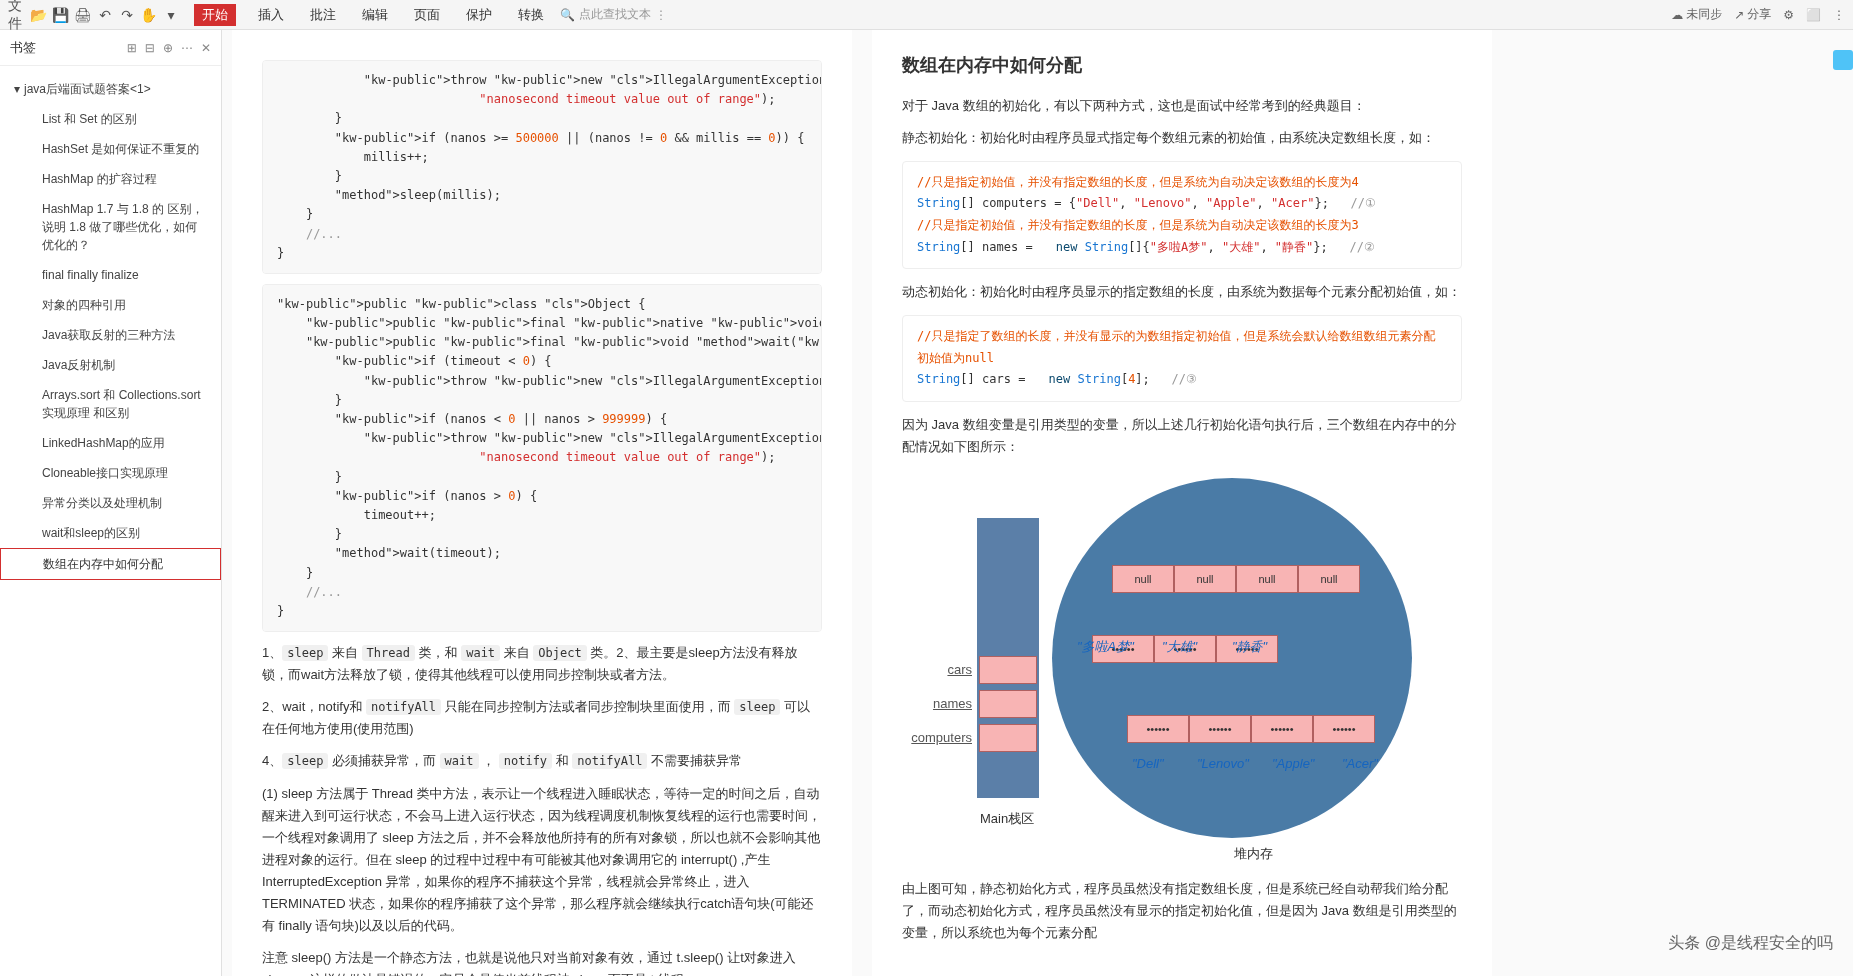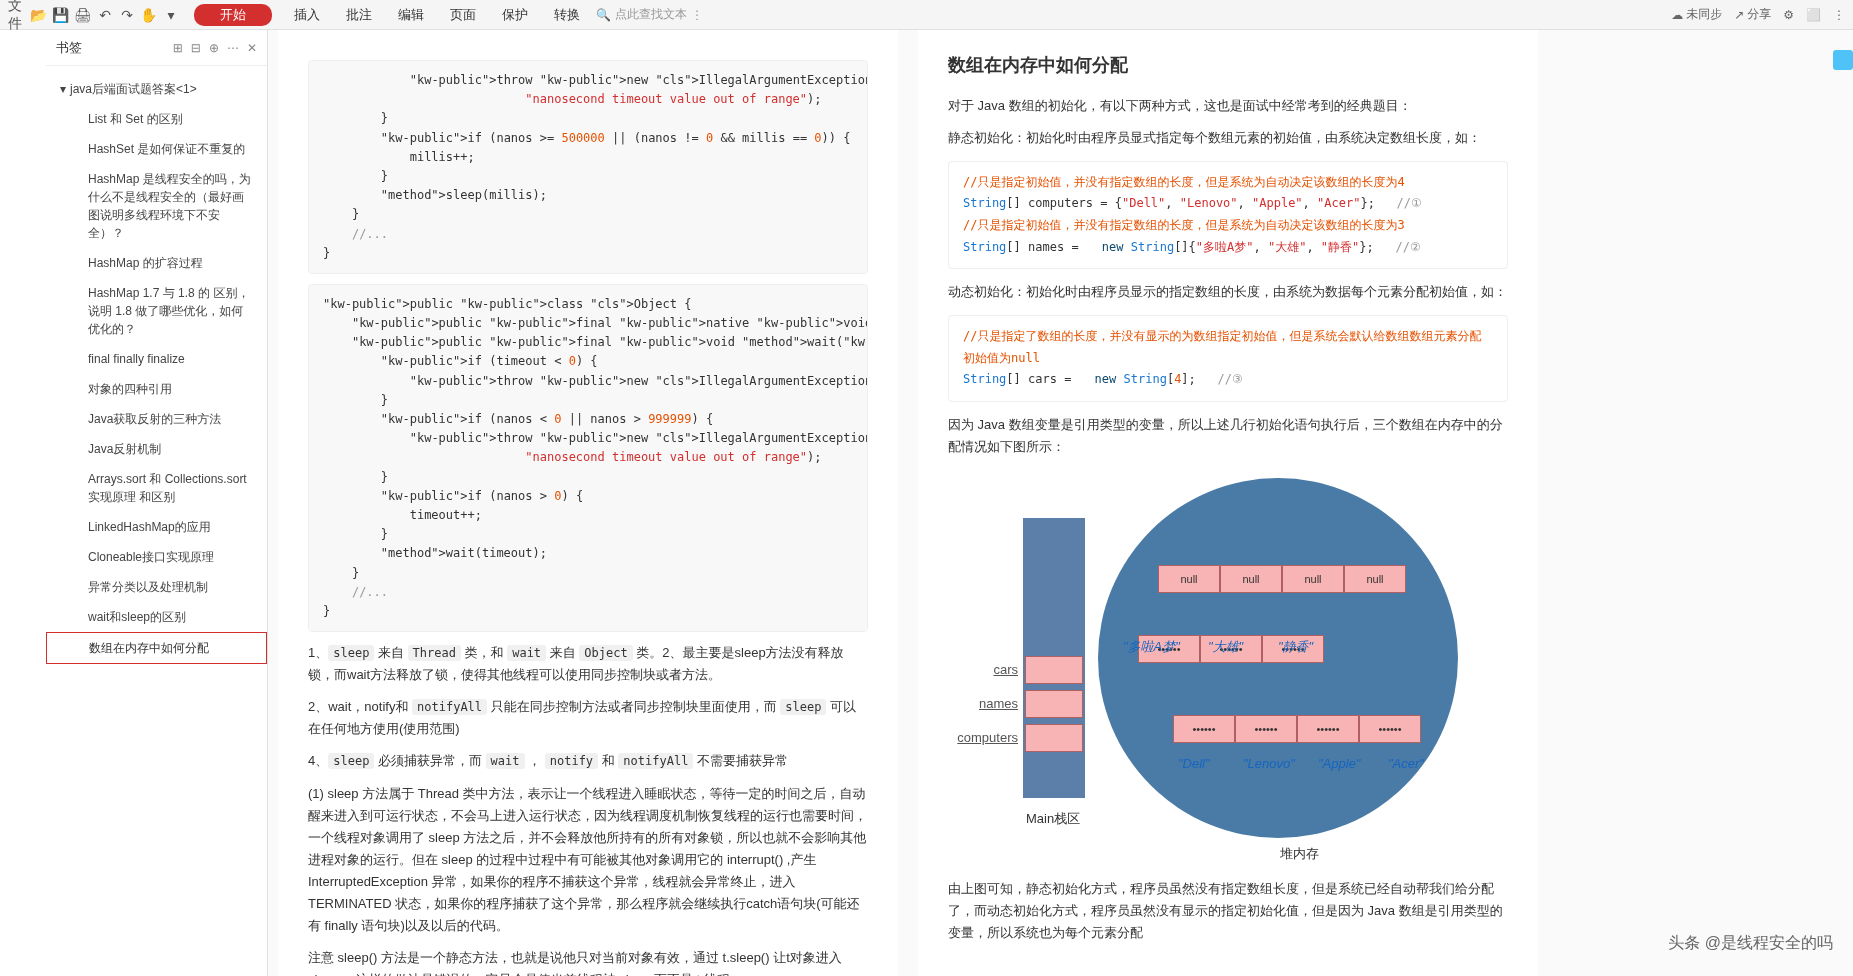--- a/index.html
+++ b/index.html
@@ -2,25 +2,25 @@
 <html><head>
 <meta charset="utf-8">
 <style>
 * { margin: 0; padding: 0; box-sizing: border-box; }
 body { font-family: "Microsoft YaHei", Arial, sans-serif; font-size: 12px; color: #333; background: #fff; overflow: hidden; }
 .app { display: flex; flex-direction: column; height: 976px; width: 1853px; }
 .toolbar { height: 30px; background: #f5f5f5; border-bottom: 1px solid #e0e0e0; display: flex; align-items: center; padding: 0 8px; gap: 4px; }
 .toolbar-icon { width: 18px; height: 18px; display: flex; align-items: center; justify-content: center; color: #555; cursor: pointer; font-size: 14px; }
 .menu-tabs { display: flex; gap: 18px; margin-left: 10px; font-size: 13px; }
 .menu-tab { cursor: pointer; padding: 2px 4px; color: #333; }
-.menu-tab.active { background: #d32f2f; color: #fff; border-radius: 10px; padding: 2px 26px; }
+.menu-tab.active { background: #d32f2f; color: #fff; border-radius: 0; padding: 2px 8px; }
 .search-hint { color: #999; margin-left: 8px; display: flex; align-items: center; gap: 4px; }
 .toolbar-right { margin-left: auto; display: flex; align-items: center; gap: 12px; color: #666; }
 .toolbar-right span { cursor: pointer; display: flex; align-items: center; gap: 3px; }
-.main { flex: 1; display: flex; overflow: hidden; padding-left: 46px; }
+.main { flex: 1; display: flex; overflow: hidden; }
 .sidebar { width: 222px; border-right: 1px solid #e0e0e0; display: flex; flex-direction: column; }
 .sidebar-header { height: 36px; display: flex; align-items: center; padding: 0 10px; border-bottom: 1px solid #eee; gap: 8px; }
 .sidebar-title { font-size: 13px; color: #333; }
 .sidebar-icons { margin-left: auto; display: flex; gap: 8px; color: #888; }
 .sidebar-icons span { cursor: pointer; }
 .toc { flex: 1; overflow-y: auto; padding: 8px 0; }
 .toc-item { padding: 6px 12px 6px 30px; font-size: 12px; color: #444; cursor: pointer; line-height: 1.5; }
 .toc-item.root { padding-left: 14px; display: flex; align-items: center; gap: 4px; }
 .toc-item.child { padding-left: 42px; }
 .toc-item.active { border: 1px solid #d32f2f; color: #333; }
@@ -102,21 +102,20 @@
         </div>
       </div>
       <div class="toc">
         <div class="toc-item root">
             <span>▾</span>
             <span>java后端面试题答案&lt;1&gt;</span>
           </div>
         <div id="toc-items">
             <div class="toc-item child">List 和 Set 的区别</div>
             <div class="toc-item child">HashSet 是如何保证不重复的</div>
-            <div class="toc-item child">HashMap 是线程安全的吗，为什么不是线程安全的（最好画图说明多线程环境下不安全）？</div>
             <div class="toc-item child">HashMap 的扩容过程</div>
             <div class="toc-item child">HashMap 1.7 与 1.8 的 区别，说明 1.8 做了哪些优化，如何优化的？</div>
             <div class="toc-item child">final finally finalize</div>
             <div class="toc-item child">对象的四种引用</div>
             <div class="toc-item child">Java获取反射的三种方法</div>
             <div class="toc-item child">Java反射机制</div>
             <div class="toc-item child">Arrays.sort 和 Collections.sort 实现原理 和区别</div>
             <div class="toc-item child">LinkedHashMap的应用</div>
             <div class="toc-item child">Cloneable接口实现原理</div>
             <div class="toc-item child">异常分类以及处理机制</div>

